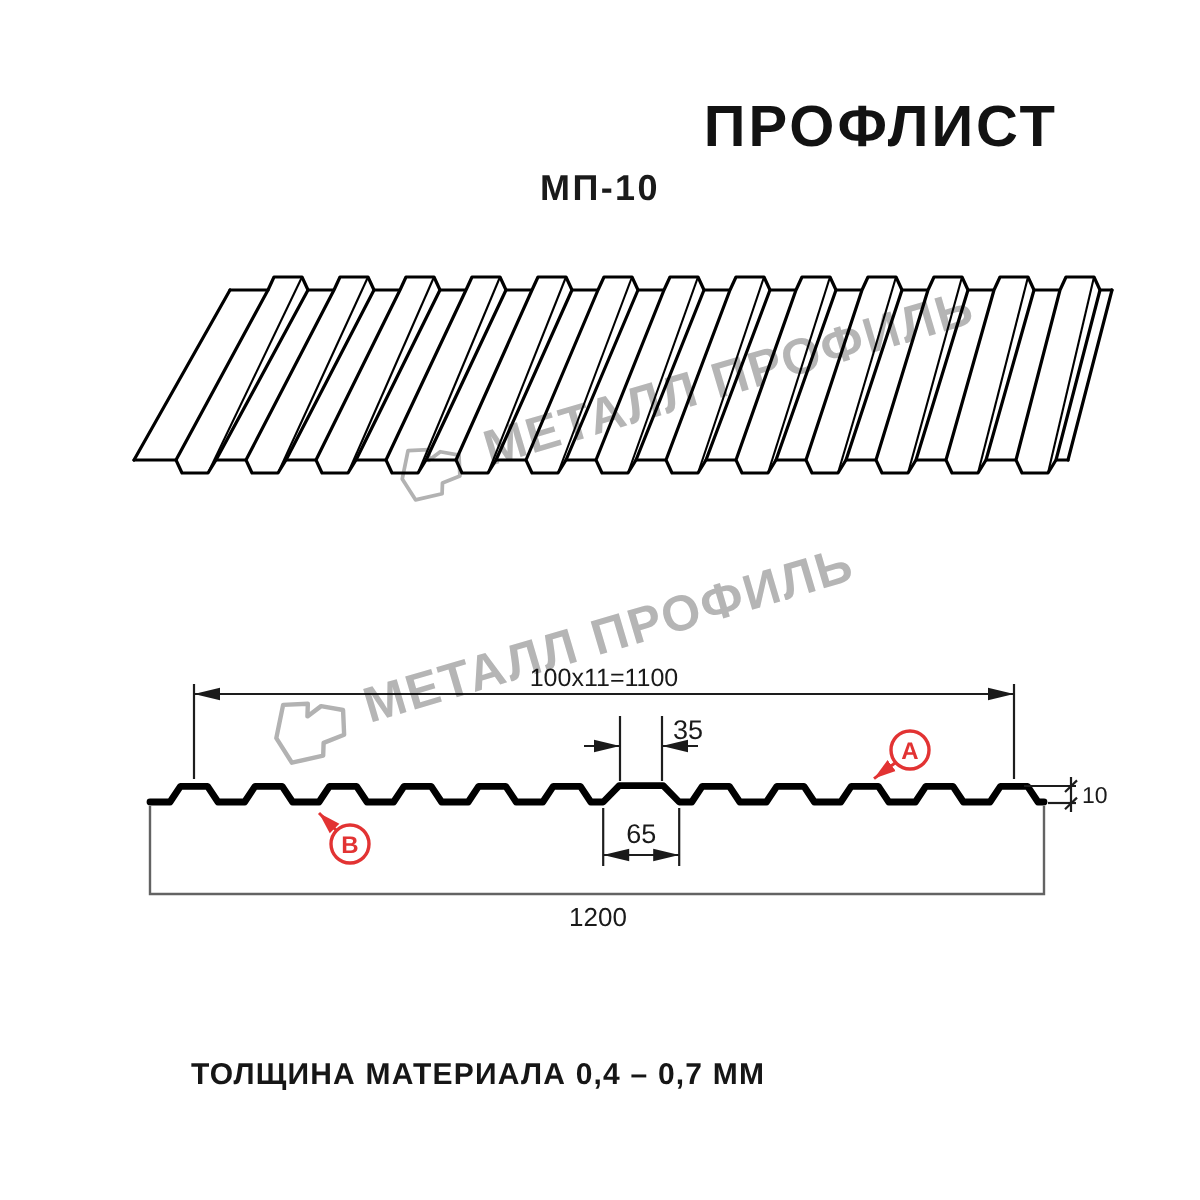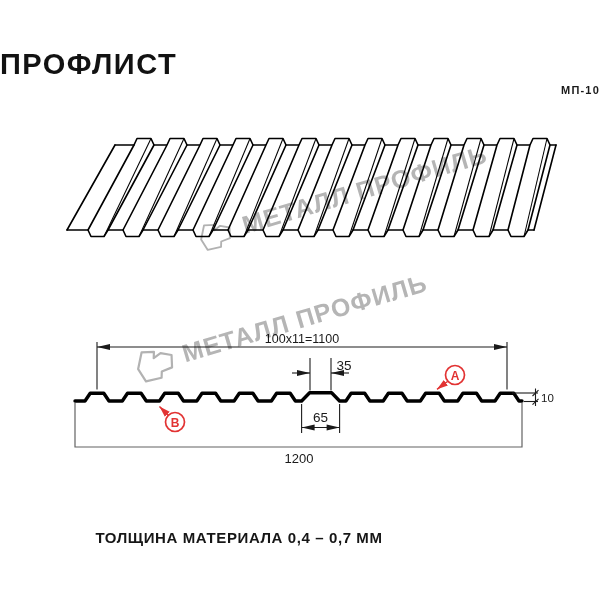--- a/index.html
+++ b/index.html
@@ -1,21 +1,21 @@
 <!DOCTYPE html>
 <html><head>
 <meta charset="utf-8">
 <style>
   html,body{margin:0;padding:0;background:#fff;}
   .page{position:relative;width:600px;height:600px;background:#fff;overflow:hidden;
         font-family:"Liberation Sans",sans-serif;}
-  .title{position:absolute;top:48px;left:0;width:529px;text-align:left;
+  .title{position:absolute;top:48px;left:0;width:529px;text-align:right;
          font-size:29px;font-weight:800;letter-spacing:1.5px;color:#121212;}
-  .subtitle{position:absolute;top:84px;left:0;width:600px;text-align:right;
-         font-size:11px;font-weight:600;letter-spacing:1.2px;color:#1a1a1a;}
+  .subtitle{position:absolute;top:84px;left:0;width:600px;text-align:center;
+         font-size:18px;font-weight:600;letter-spacing:1.2px;color:#1a1a1a;}
   .draw{position:absolute;left:0;top:0;width:600px;height:600px;}
   .wm{position:absolute;display:flex;align-items:center;gap:9px;
       color:#b5b5b5;font-weight:700;font-size:25px;letter-spacing:1px;
       white-space:nowrap;mix-blend-mode:multiply;
       transform:rotate(-16.5deg);transform-origin:left center;z-index:3;}
   .wm svg{flex:0 0 auto;}
   .wm1{left:190px;top:224px;}
   .wm2{left:128px;top:350px;}
   .footer{position:absolute;top:529px;left:0;width:478px;text-align:center;
           font-size:15px;font-weight:600;letter-spacing:0.6px;color:#161616;}

